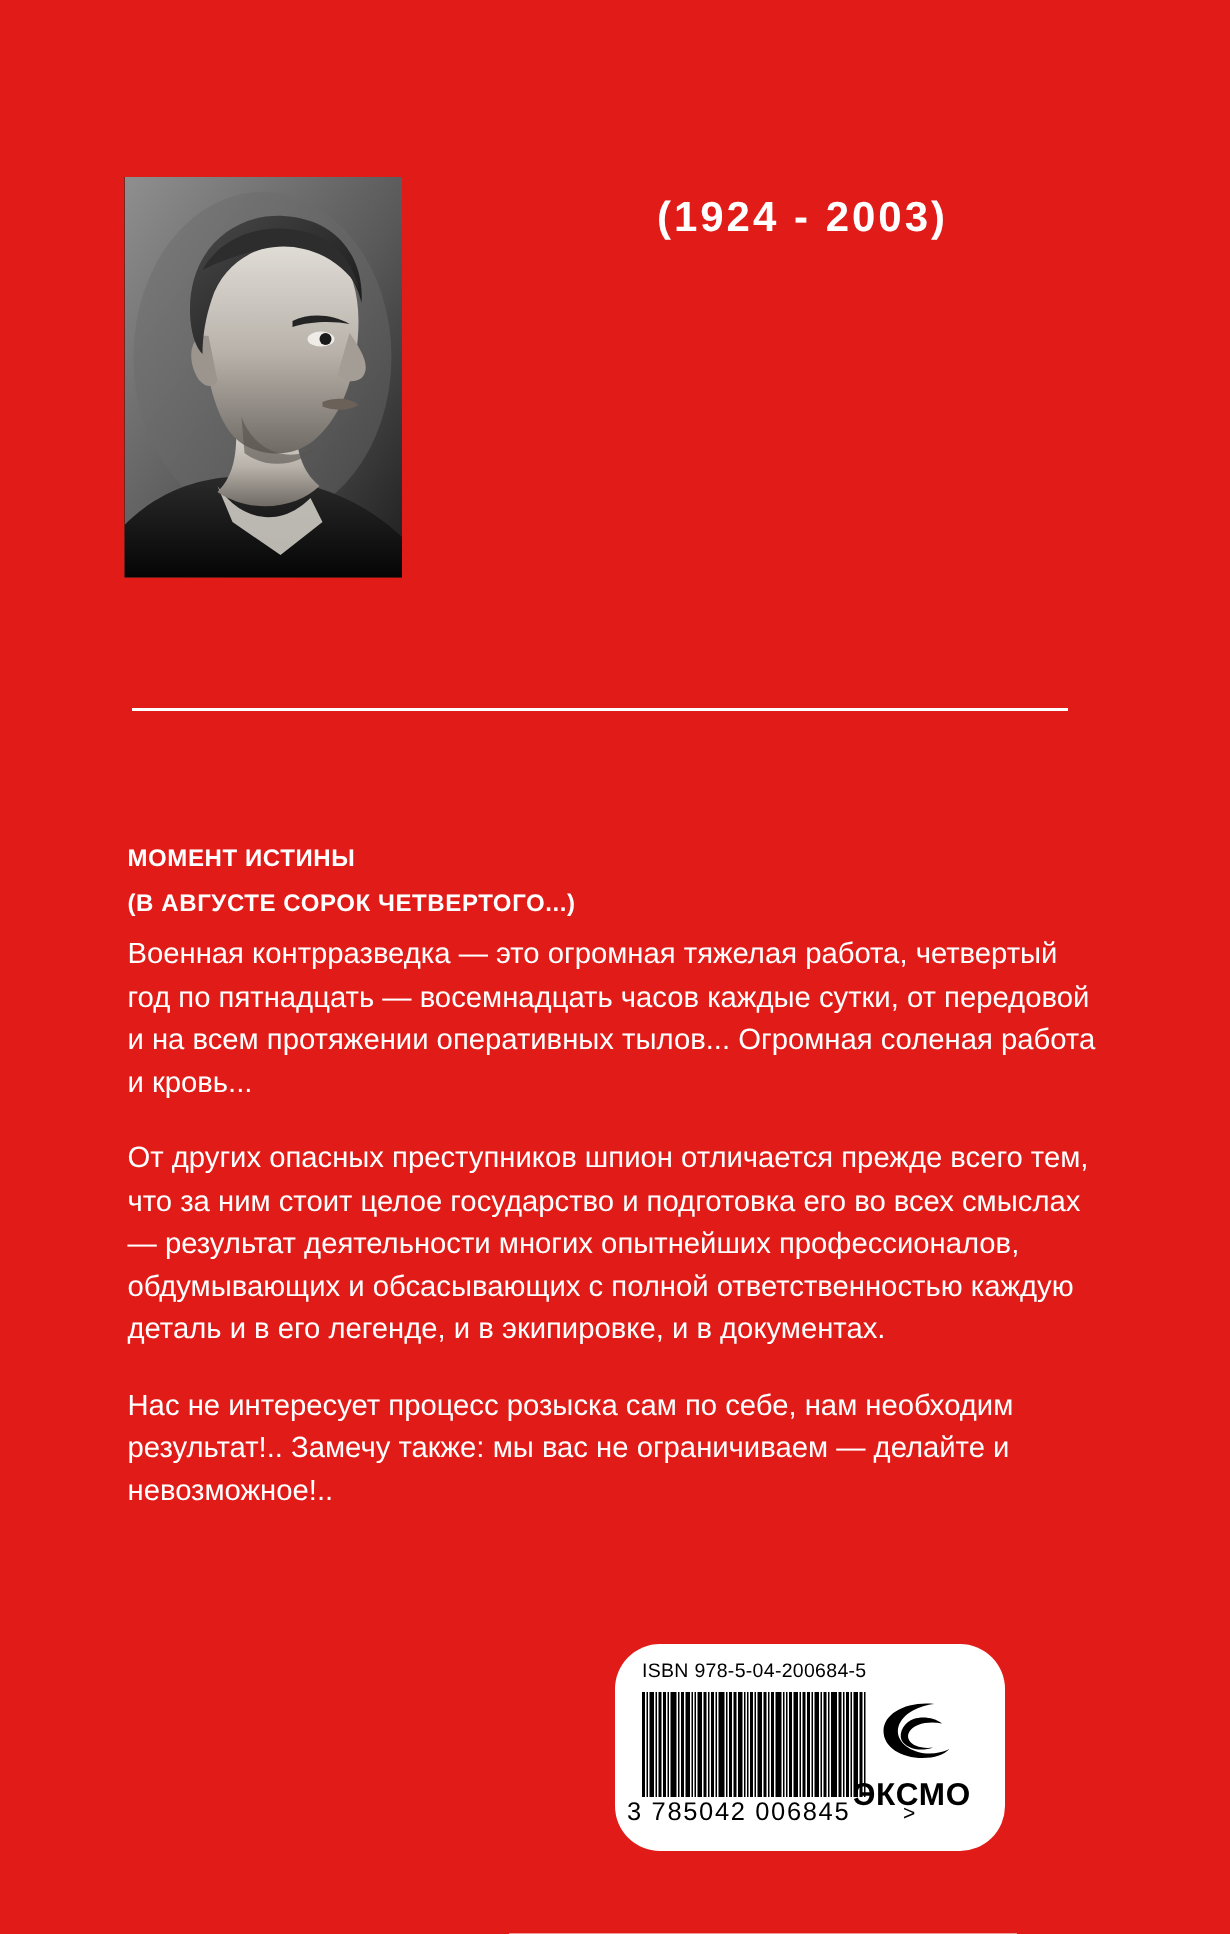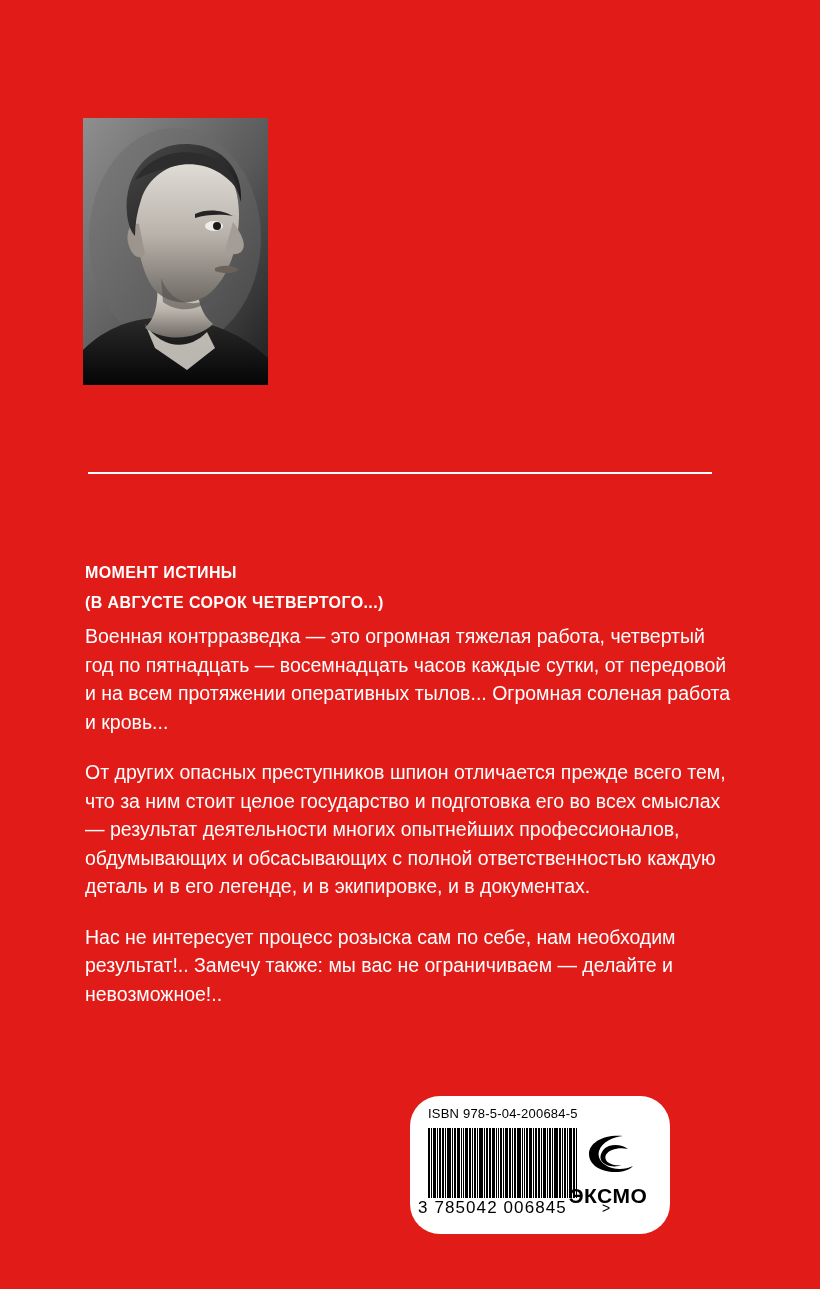--- a/index.html
+++ b/index.html
@@ -222,20 +222,21 @@
 
         <path d="M150 104 C160 118 164 128 158 134 C152 138 146 136 142 132 Z" fill="#a39d95"></path>
 
         <path d="M132 150 C142 146 152 148 156 152 C150 156 140 156 132 153 Z" fill="#6c6158"></path>
 
         <path d="M78 160 C86 182 108 192 128 180 C118 192 96 196 80 184 Z" fill="#57524c" opacity="0.6"></path>
       </svg>
     </div>
 
     <div class="author-block">
+      <p class="author-years">(1924 - 2003)</p>
     </div>
   </div>
 
   <div class="divider"></div>
 
   <div class="body-text">
     <h2 class="work-title">МОМЕНТ ИСТИНЫ
 (В АВГУСТЕ СОРОК ЧЕТВЕРТОГО...)</h2>
     <p class="para">Военная контрразведка — это огромная тяжелая работа, четвертый год по пятнадцать — восемнадцать часов каждые сутки, от передовой и на всем протяжении оперативных тылов... Огромная соленая работа и кровь...</p>
     <p class="para">От других опасных преступников шпион отличается прежде всего тем, что за ним стоит целое государство и подготовка его во всех смыслах — результат деятельности многих опытнейших профессионалов, обдумывающих и обсасывающих с полной ответственностью каждую деталь и в его легенде, и в экипировке, и в документах.</p>

